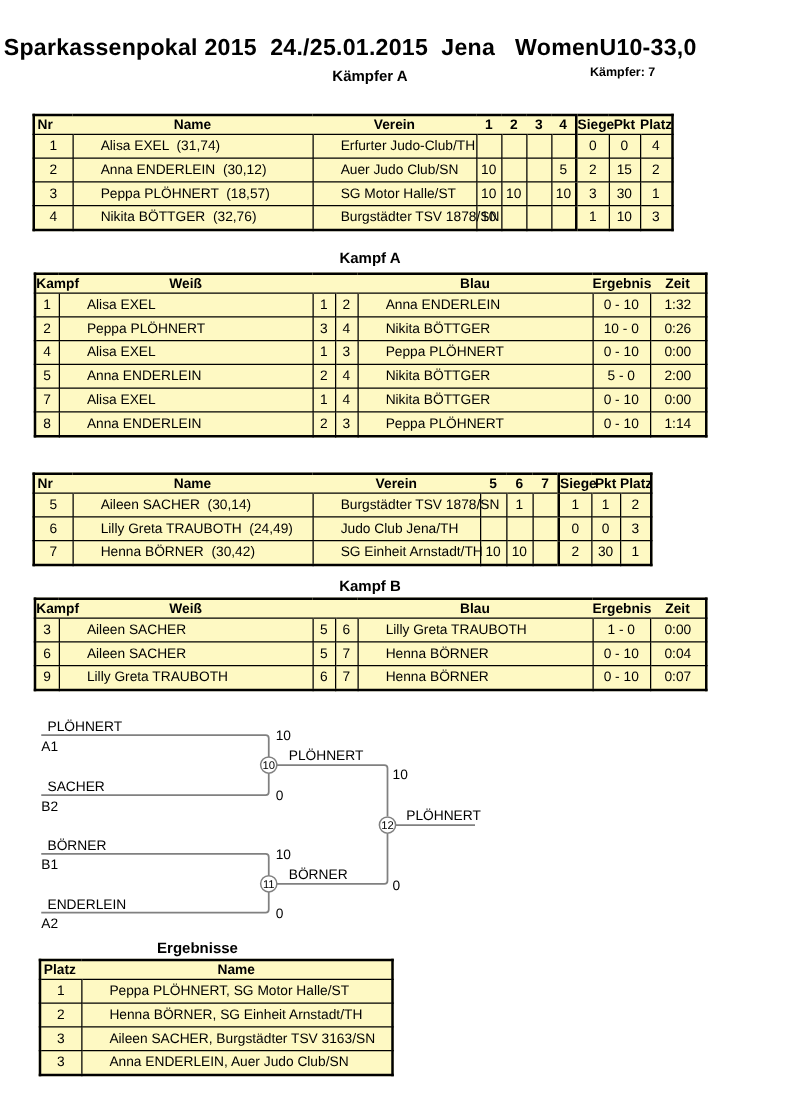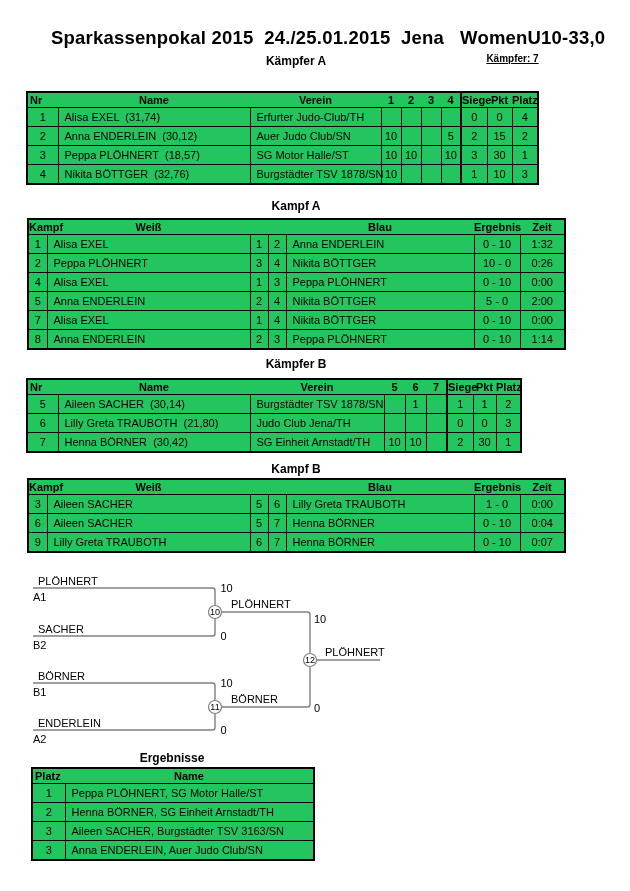--- a/index.html
+++ b/index.html
@@ -1,29 +1,29 @@
 <!DOCTYPE html>
 <html><head>
 <meta charset="utf-8">
 <style>
   html,body{margin:0;padding:0;background:#fff;}
   .page{position:relative;width:630px;height:891px;background:#fff;overflow:hidden;
         font-family:"Liberation Sans",sans-serif;color:#000;}
   .abs{position:absolute;}
-  .title{left:3px;top:27px;font-size:18.5px;font-weight:bold;white-space:pre;letter-spacing:.2px;margin-left:48px;}
-  .fighters{left:461px;top:53px;width:103px;text-align:center;font-size:10px;font-weight:bold;text-decoration:underline;}
+  .title{left:3px;top:27px;font-size:18.5px;font-weight:bold;white-space:pre;letter-spacing:.2px;}
+  .fighters{left:472px;top:53px;width:103px;text-align:left;font-size:10px;font-weight:bold;}
   .sec{left:27px;width:538px;text-align:center;font-size:12px;font-weight:bold;}
-  .sec-erg{left:31px;width:282px;}
-  table{border-collapse:collapse;table-layout:fixed;position:absolute;background:#22c55e;}
+  .sec-erg{left:17px;width:282px;}
+  table{border-collapse:collapse;table-layout:fixed;position:absolute;background:#fef9c3;}
   table{border:2px solid #000;}
   td{border:1px solid #000;font-size:11px;height:18px;padding:0 1px;overflow:visible;
      vertical-align:middle;}
   tr.th td{border-left:none;border-right:none;font-weight:bold;height:14px;}
   td.c{text-align:center;padding:0;}
-  td.l{text-align:left;padding-left:6px;}
+  td.l{text-align:left;padding-left:22px;}
   td.pre{white-space:pre;}
   td.thick{border-left:2px solid #000 !important;}
   td.ovl{white-space:pre;}
   svg text{font-family:"Liberation Sans",sans-serif;font-size:11px;fill:#000;}
   svg text.mnum{font-size:9px;text-anchor:middle;}
   .bline{stroke:#808080;stroke-width:1.4;fill:none;}
   .bcircle{stroke:#808080;stroke-width:1.2;fill:#fff;}
 </style>
 </head>
 <body>
@@ -184,21 +184,20 @@
       <td class="l">Anna ENDERLEIN</td>
       <td class="c">2</td>
       <td class="c">3</td>
       <td class="l">Peppa PLÖHNERT</td>
       <td class="c">0 - 10</td>
       <td class="c">1:14</td>
     </tr>
   </tbody>
     </table>
 
-  <div class="abs sec" style="top:357px;">Kämpfer B</div>
 
   <table style="left:26px;top:378px;width:494px;">
     <colgroup>
       <col style="width:31px">
         <col style="width:192px">
         <col style="width:134px">
       <col style="width:21px">
         <col style="width:21px">
         <col style="width:21px">
       <col style="width:26px">
@@ -223,21 +222,21 @@
       <td class="l ovl">Burgstädter TSV 1878/SN</td>
       <td class="c"></td>
       <td class="c">1</td>
       <td class="c"></td>
       <td class="c thick">1</td>
       <td class="c">1</td>
       <td class="c">2</td>
     </tr>
     <tr>
       <td class="c">6</td>
-      <td class="l pre">Lilly Greta TRAUBOTH  (21,80)</td>
+      <td class="l pre">Lilly Greta TRAUBOTH  (24,49)</td>
       <td class="l ovl">Judo Club Jena/TH</td>
       <td class="c"></td>
       <td class="c"></td>
       <td class="c"></td>
       <td class="c thick">0</td>
       <td class="c">0</td>
       <td class="c">3</td>
     </tr>
     <tr>
       <td class="c">7</td>

